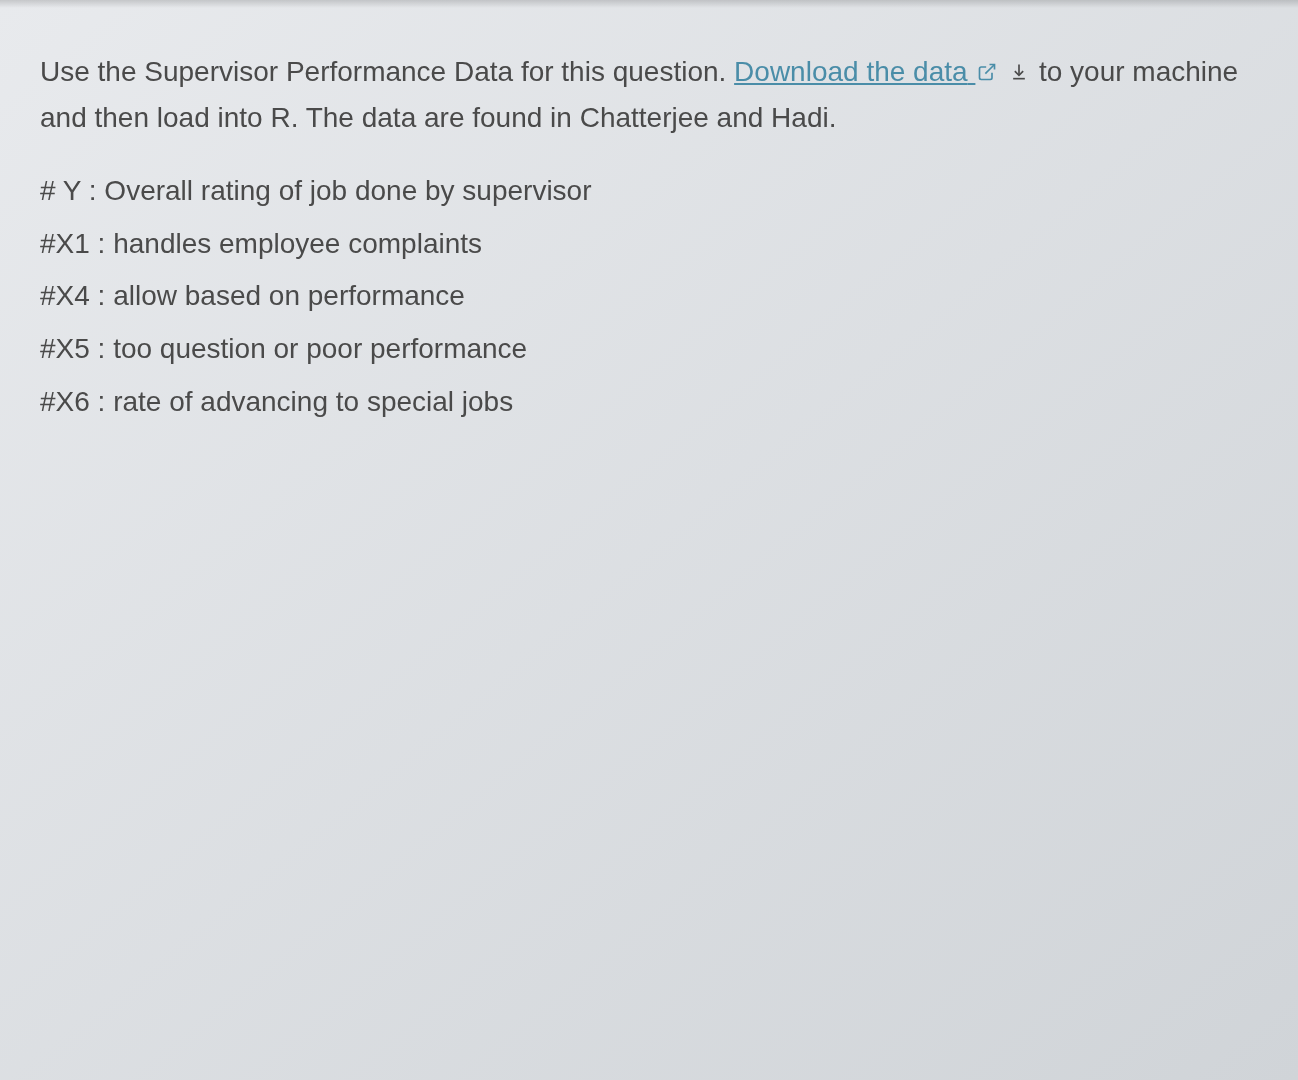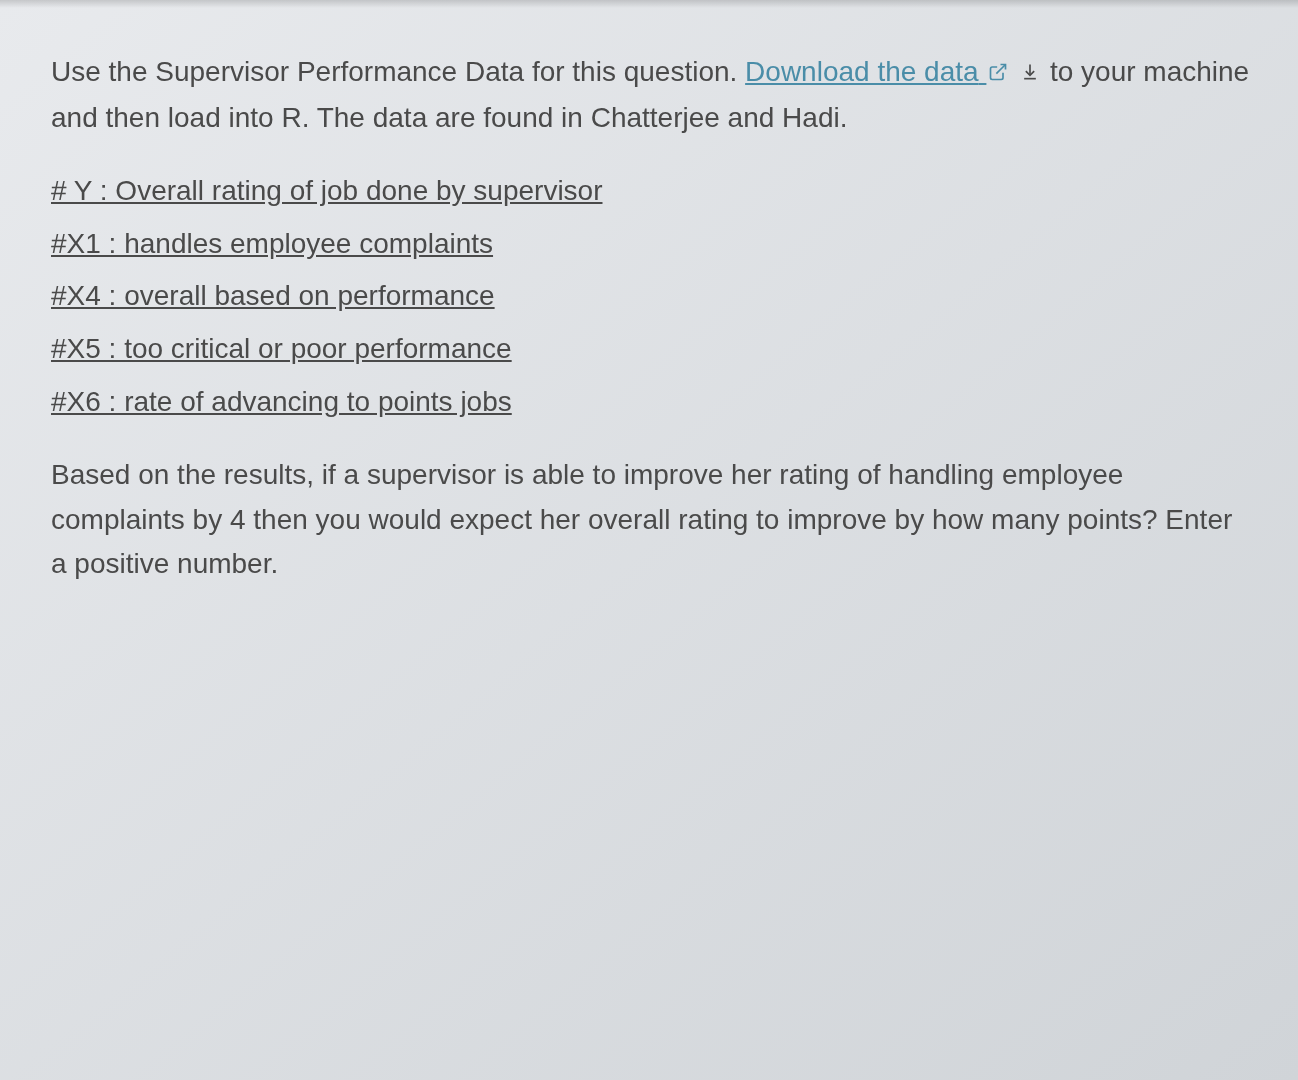--- a/index.html
+++ b/index.html
@@ -12,42 +12,40 @@
       background: linear-gradient(to bottom right, #e8eaed, #d0d4d8);
       width: 1298px;
       height: 1080px;
       padding: 50px 40px;
       color: #4a4a4a;
       font-size: 28px;
       line-height: 1.6;
     }
     .content {
       max-width: 1200px;
-      margin-left: 11px;
     }
     p {
       margin-bottom: 28px;
     }
     .link {
       color: #4a8da8;
       text-decoration: underline;
       cursor: pointer;
     }
     .icon-external, .icon-download {
       display: inline-block;
       vertical-align: middle;
       margin: 0 2px;
     }
     .icon-external svg, .icon-download svg {
       width: 20px;
       height: 20px;
     }
     .var-list {
       margin-bottom: 28px;
-      text-decoration: underline;
     }
     .var-list div {
       margin-bottom: 8px;
     }
     .top-shadow {
       position: absolute;
       top: 0;
       left: 0;
       right: 0;
       height: 8px;
@@ -77,20 +75,19 @@
         <line x1="5" y1="20" x2="19" y2="20"></line>
       </svg>
     </span>
     <span> to your machine and then load into R. The data are found in Chatterjee and Hadi.</span>
   </p>
 
 
   <div class="var-list">
     <div># Y : Overall rating of job done by supervisor</div>
     <div>#X1 : handles employee complaints</div>
-    <div>#X4 : overall based on performance</div>
-    <div>#X5 : too critical or poor performance</div>
-    <div>#X6 : rate of advancing to points jobs</div>
+    <div>#X4 : allow based on performance</div>
+    <div>#X5 : too question or poor performance</div>
+    <div>#X6 : rate of advancing to special jobs</div>
   </div>
 
-  <p>Based on the results, if a supervisor is able to improve her rating of handling employee complaints by 4 then you would expect her overall rating to improve by how many points? Enter a positive number.</p>
 
 </div>
 
 </body></html>

